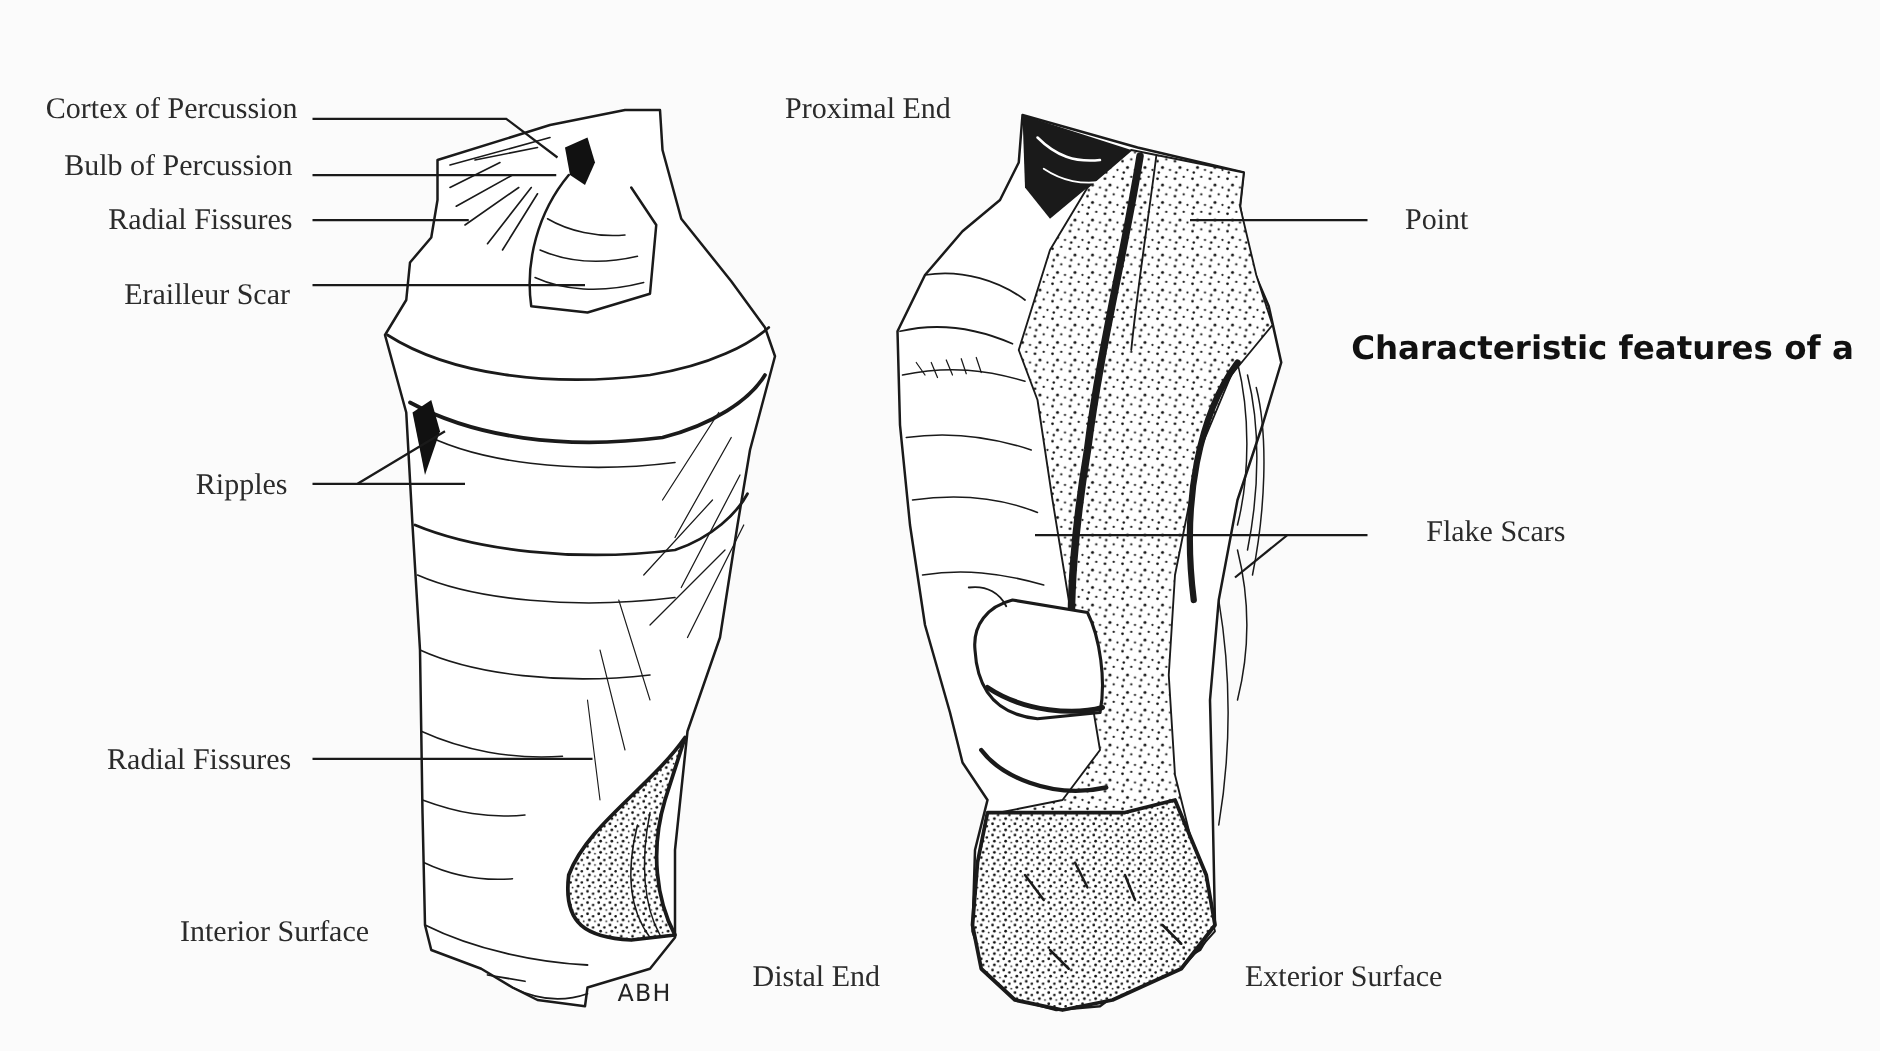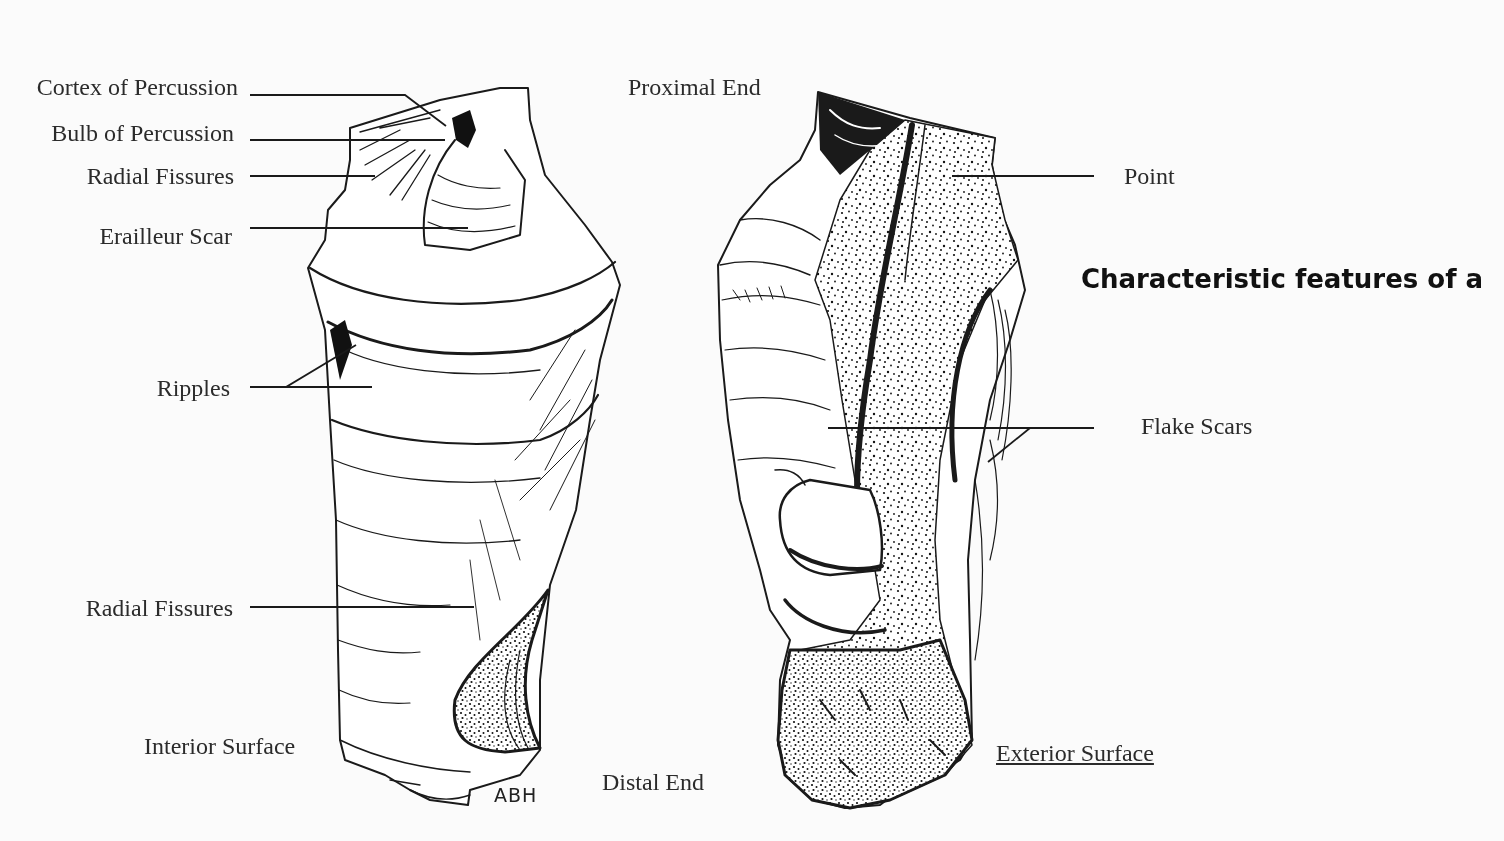--- a/index.html
+++ b/index.html
@@ -140,20 +140,20 @@
   <div class="label right" style="left:0;top:222px;width:232px;">Erailleur Scar</div>
   <div class="label right" style="left:0;top:374px;width:230px;">Ripples</div>
   <div class="label right" style="left:0;top:594px;width:233px;">Radial Fissures</div>
   <div class="label" style="left:144px;top:732px;text-align:center;">Interior Surface</div>
 
   <div class="label" style="left:588px;top:73px;margin-left:40px;">Proximal End</div>
   <div class="label" style="left:602px;top:752px;margin-top:16px;">Distal End</div>
 
   <div class="label" style="left:1124px;top:162px;">Point</div>
   <div class="label" style="left:1121px;top:412px;margin-left:20px;">Flake Scars</div>
-  <div class="label" style="left:996px;top:739px;text-decoration:underline;">Exterior Surface</div>
+  <div class="label" style="left:996px;top:768px;">Exterior Surface</div>
 
   <div class="caption">
     <div>Characteristic features of a</div>
   </div>
 
   <div class="sig">ABH</div>
 </div>
 
 </body></html>

